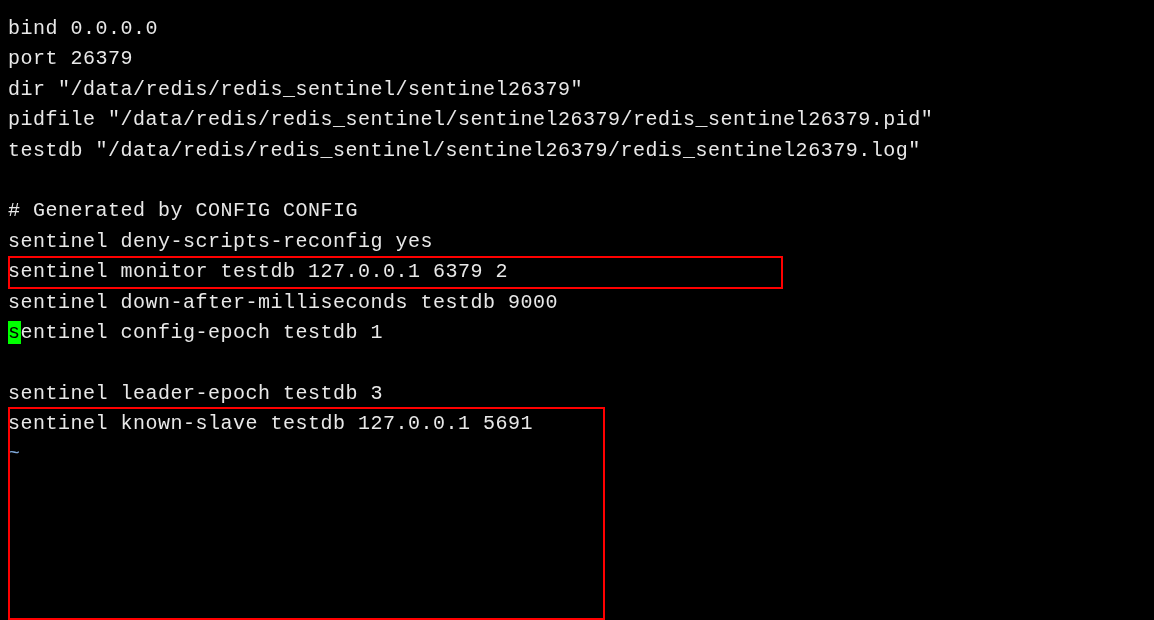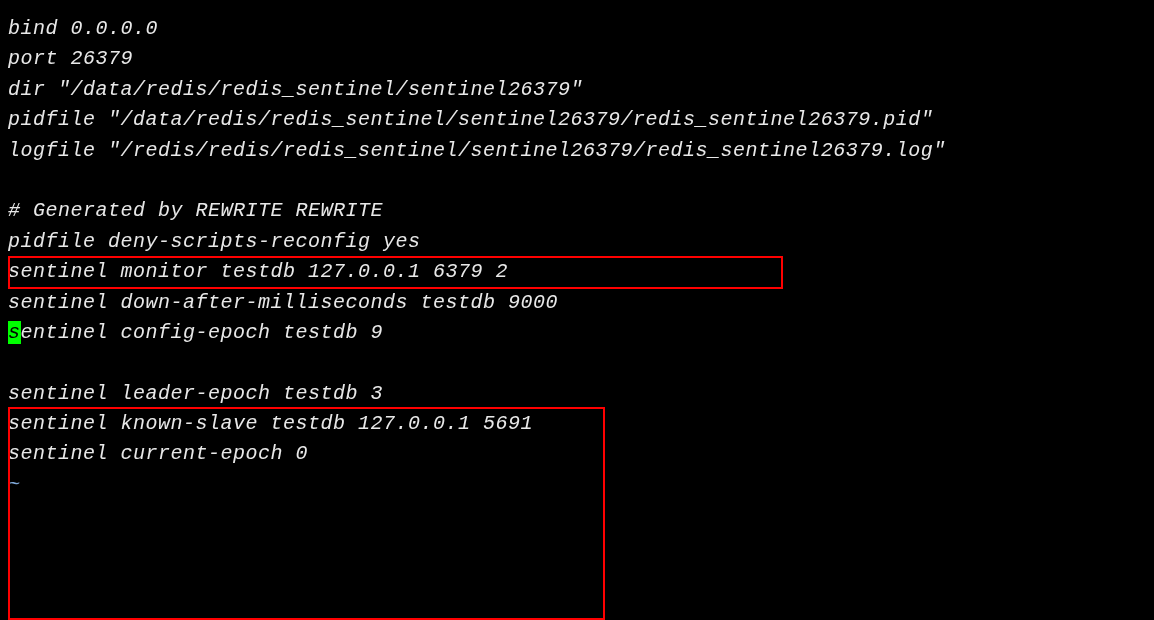--- a/index.html
+++ b/index.html
@@ -18,21 +18,20 @@
       overflow: hidden;
       line-height: 1.52;
       letter-spacing: 0.5px;
     }
     .terminal {
       position: relative;
     }
     .line {
       white-space: pre;
       display: block;
-      font-style: italic;
     }
     .empty-line {
       height: 1.52em;
     }
     .cursor-char {
       background-color: #00ff00;
       color: #000000;
     }
     .red-box-1 {
       position: absolute;
@@ -57,28 +56,27 @@
     }
   </style>
 </head>
 <body>
 
 <div class="terminal">
   <span class="line">bind 0.0.0.0</span>
   <span class="line">port 26379</span>
   <span class="line">dir "/data/redis/redis_sentinel/sentinel26379"</span>
   <span class="line">pidfile "/data/redis/redis_sentinel/sentinel26379/redis_sentinel26379.pid"</span>
-  <span class="line">logfile "/redis/redis/redis_sentinel/sentinel26379/redis_sentinel26379.log"</span>
+  <span class="line">testdb "/data/redis/redis_sentinel/sentinel26379/redis_sentinel26379.log"</span>
   <div class="empty-line"></div>
-  <span class="line"># Generated by REWRITE REWRITE</span>
-  <span class="line">pidfile deny-scripts-reconfig yes</span>
+  <span class="line"># Generated by CONFIG CONFIG</span>
+  <span class="line">sentinel deny-scripts-reconfig yes</span>
   <span class="line">sentinel monitor testdb 127.0.0.1 6379 2</span>
   <span class="line">sentinel down-after-milliseconds testdb 9000</span>
-  <span class="line"><span class="cursor-char">s</span><span>entinel config-epoch testdb 9</span></span>
+  <span class="line"><span class="cursor-char">s</span><span>entinel config-epoch testdb 1</span></span>
   <div class="empty-line"></div>
   <span class="line">sentinel leader-epoch testdb 3</span>
   <span class="line">sentinel known-slave testdb 127.0.0.1 5691</span>
-  <span class="line">sentinel current-epoch 0</span>
   <span class="line tilde">~</span>
 
   <div class="red-box-1"></div>
   <div class="red-box-2"></div>
 </div>
 
 </body></html>

